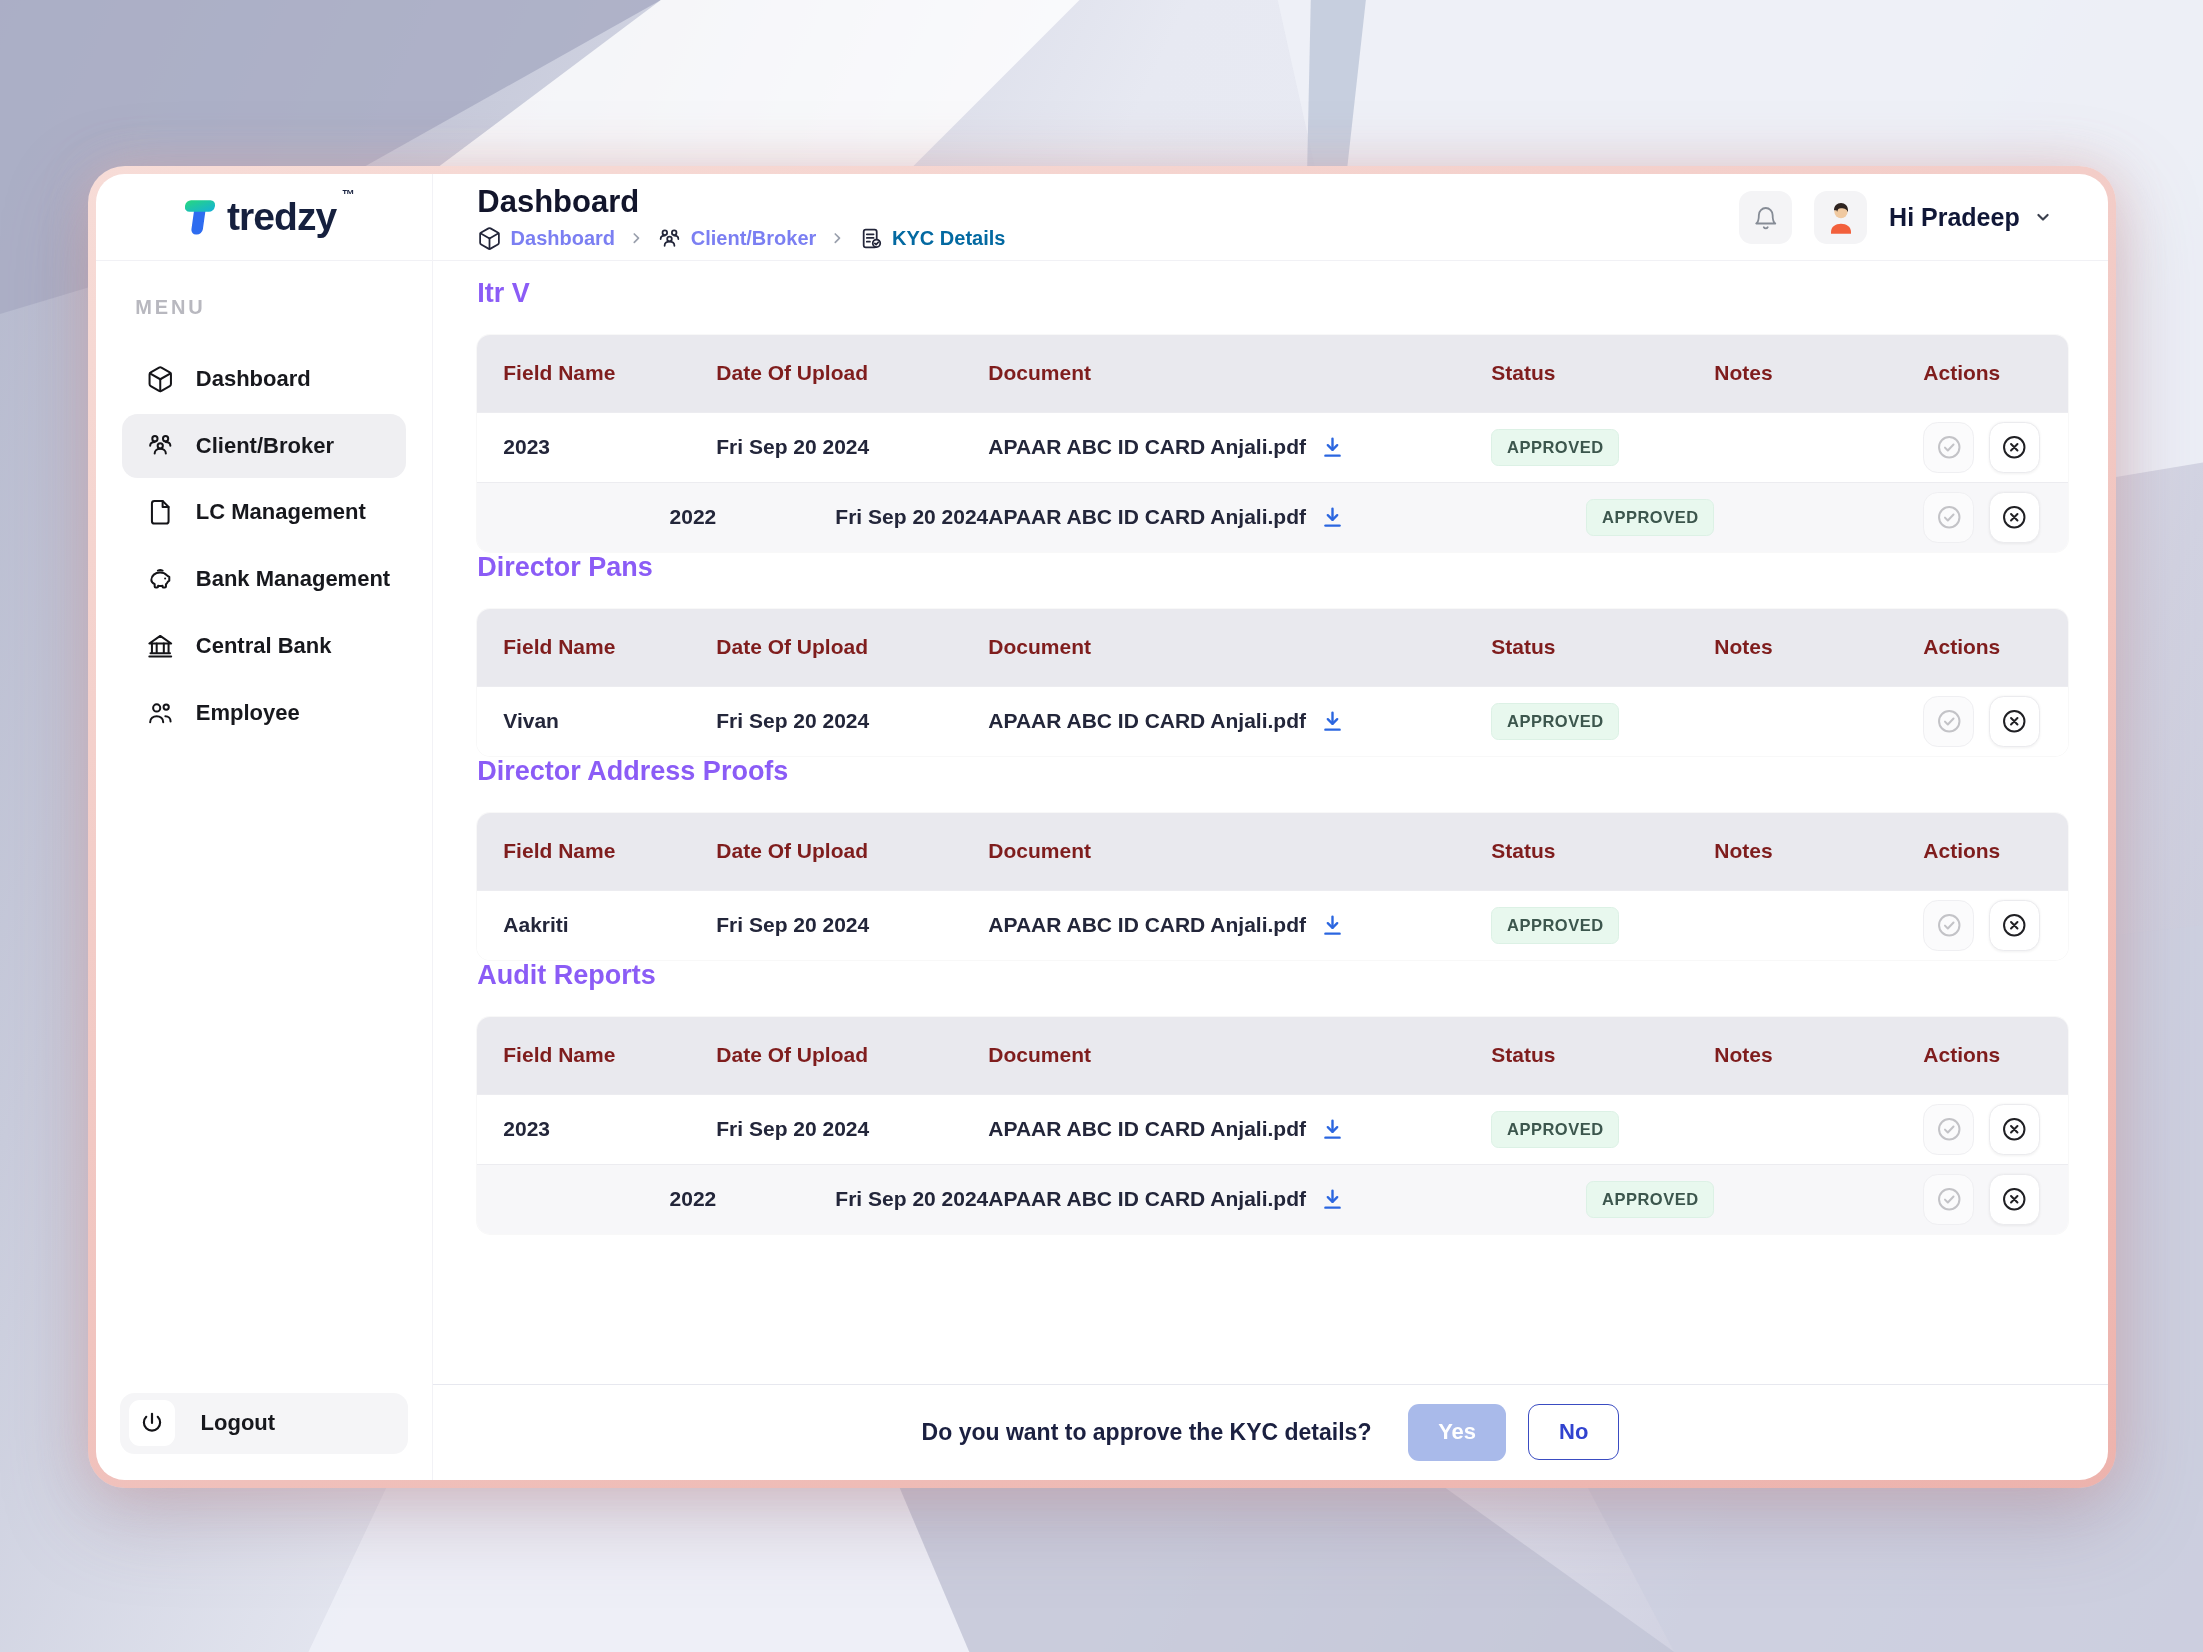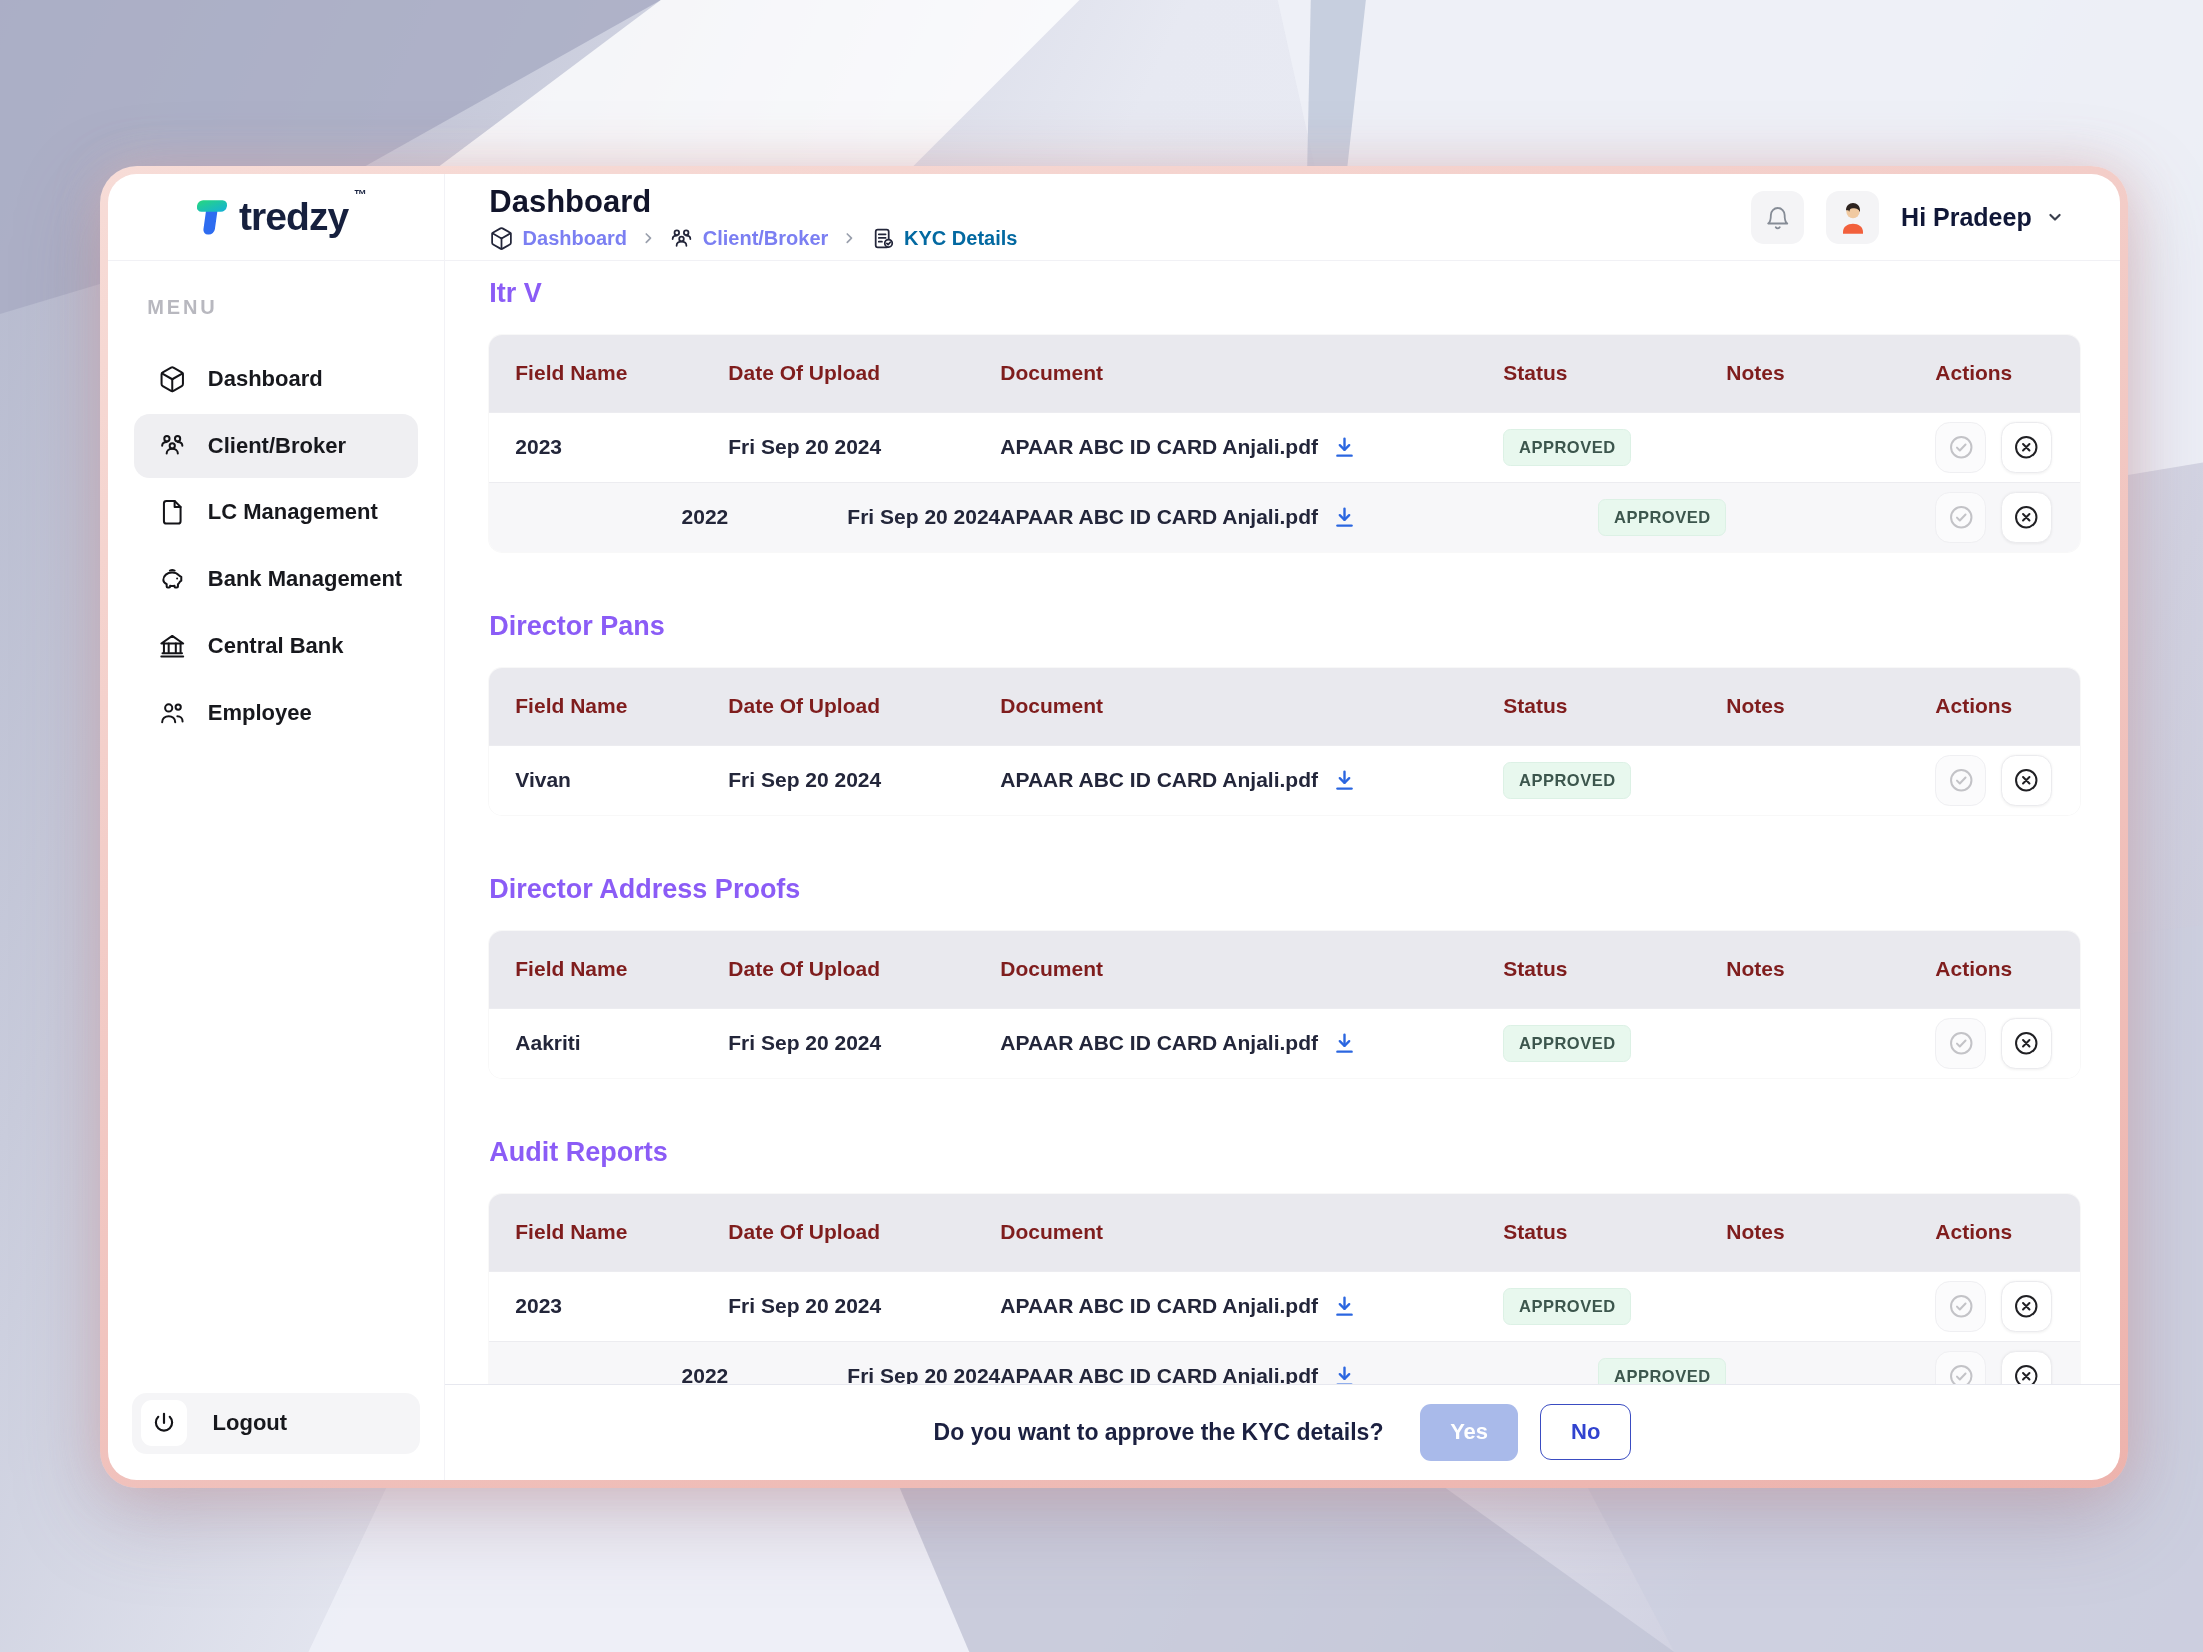--- a/index.html
+++ b/index.html
@@ -12,21 +12,21 @@
   .bg-shape { position:absolute; inset:0; }
   .bg-a { background:#a9adc4; clip-path:polygon(0 0,30% 0,10% 15%,0 19%); opacity:.85; }
   .bg-b { background:#ffffff; clip-path:polygon(30% 0,49% 0,25% 32%,13% 17%); opacity:.8; }
   .bg-c { background:#eef1f7; clip-path:polygon(58% 0,100% 0,100% 28%,64% 36%); opacity:.9; }
   .bg-d { background:#b7c0d4; clip-path:polygon(59.5% 0,62% 0,60.5% 18%,59% 31%); opacity:.7; }
   .bg-e { background:#eef0f7; clip-path:polygon(14% 100%,30% 55%,44% 100%); opacity:.9; }
   .bg-f { background:#c2c4d6; clip-path:polygon(30% 56%,76% 100%,44% 100%); opacity:.8; }
   .bg-g { background:#cdcfe0; clip-path:polygon(76% 100%,61% 62%,100% 56%,100% 100%); opacity:.8; }
 
   
-  .window-ring { position:absolute; left:100px; top:166px; width:2028px; height:1322px;
+  .window-ring { position:absolute; left:88px; top:166px; width:2028px; height:1322px;
     padding:8.3px; border-radius:37px; z-index:2;
     background:linear-gradient(160deg,#f7dcd7 0%,#f2c9c4 45%,#edb3ad 100%);
     box-shadow:0 27.5px 83px rgba(140,110,130,.35), 0 0 46px rgba(240,185,180,.45); }
   .window { width:100%; height:100%; background:#fff; border-radius:28.5px;
     overflow:hidden; display:flex; }
 
   
   .sidebar { width:337px; flex:0 0 337px; border-right:1.8px solid #f2f2f6;
     display:flex; flex-direction:column; }
   .logo-block { height:87px; border-bottom:1.8px solid #f1f1f5;
@@ -73,21 +73,21 @@
   .avatar-chip { width:53px; height:53px; border-radius:13px; background:#f4f4f6;
     display:flex; align-items:center; justify-content:center; cursor:pointer; overflow:hidden; }
   .avatar-chip svg { width:40px; height:40px; }
   .greeting { display:flex; align-items:center; gap:13px; cursor:pointer; }
   .greeting-text { font-size:25px; font-weight:bold; color:#101737; }
   .greeting svg { width:20px; height:20px; color:#3a3f4d; }
 
   
   .content { flex:1; overflow:hidden; padding:16.5px 40px 0 44px; }
   .section-title { font-size:27px; font-weight:bold; color:#8b5cf6; margin:0 0 26px 0; }
-  .section + .section .section-title { margin-top:59px; }
+  .section + .section .section-title { }
   .tbl { border-radius:13px; overflow:hidden; box-shadow:0 0 0 0.9px rgba(20,20,40,.03); }
   .trow { display:grid; grid-template-columns:213px 272px 503px 223px 209px 1fr;
     align-items:center; padding-left:26px; }
   .thead { height:77px; background:var(--table-header-bg,#e9e9ee); }
   .thead .tcell { font-size:21px; font-weight:bold; color:#7f1d1d; }
   .tbody-row { height:70px; background:#fff; border-top:1.4px solid #ececf0; }
   .tbody-row.alt { background:var(--row-alt-bg,#f7f7f9);text-align:right; }
   .tcell { font-size:21px; color:#23263a; }
   .cell-strong { font-weight:bold; }
   .doc-cell { display:flex; align-items:center; gap:13.8px; }

